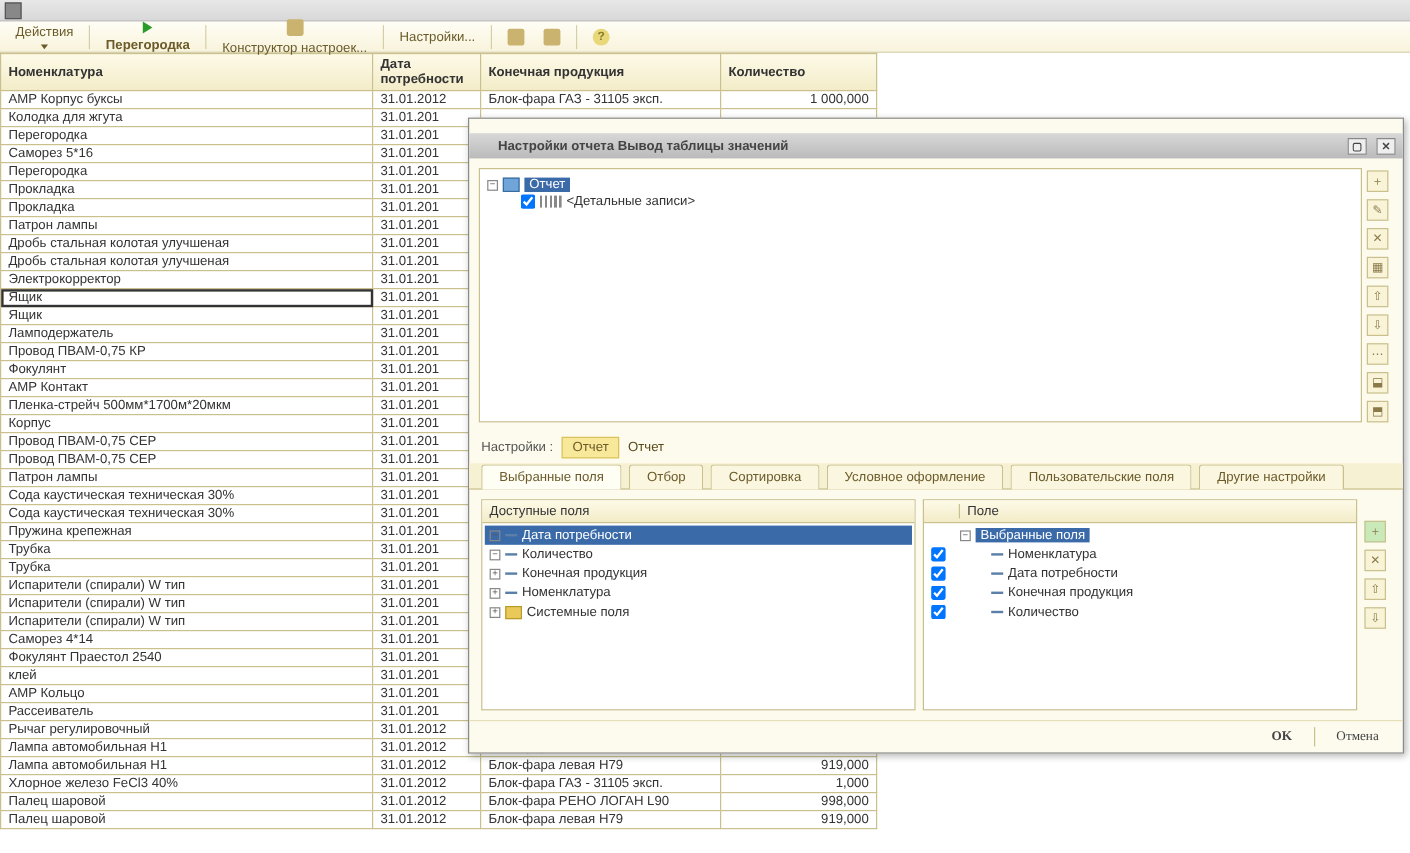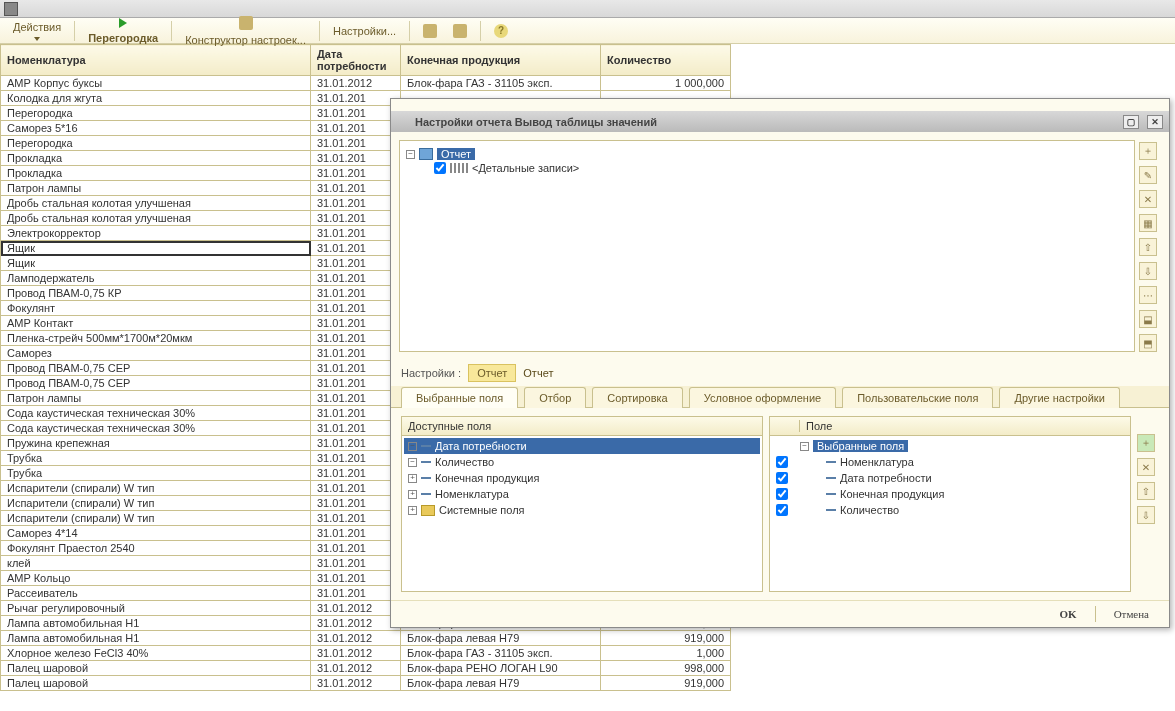--- a/index.html
+++ b/index.html
@@ -222,21 +222,21 @@
         <td></td>
         <td class="num"></td>
       </tr>
       <tr>
         <td>Пленка-стрейч 500мм*1700м*20мкм</td>
         <td>31.01.201</td>
         <td></td>
         <td class="num"></td>
       </tr>
       <tr>
-        <td>Саморез</td>
+        <td>Корпус</td>
         <td>31.01.201</td>
         <td></td>
         <td class="num"></td>
       </tr>
       <tr>
         <td>Провод ПВАМ-0,75 СЕР</td>
         <td>31.01.201</td>
         <td></td>
         <td class="num"></td>
       </tr>

